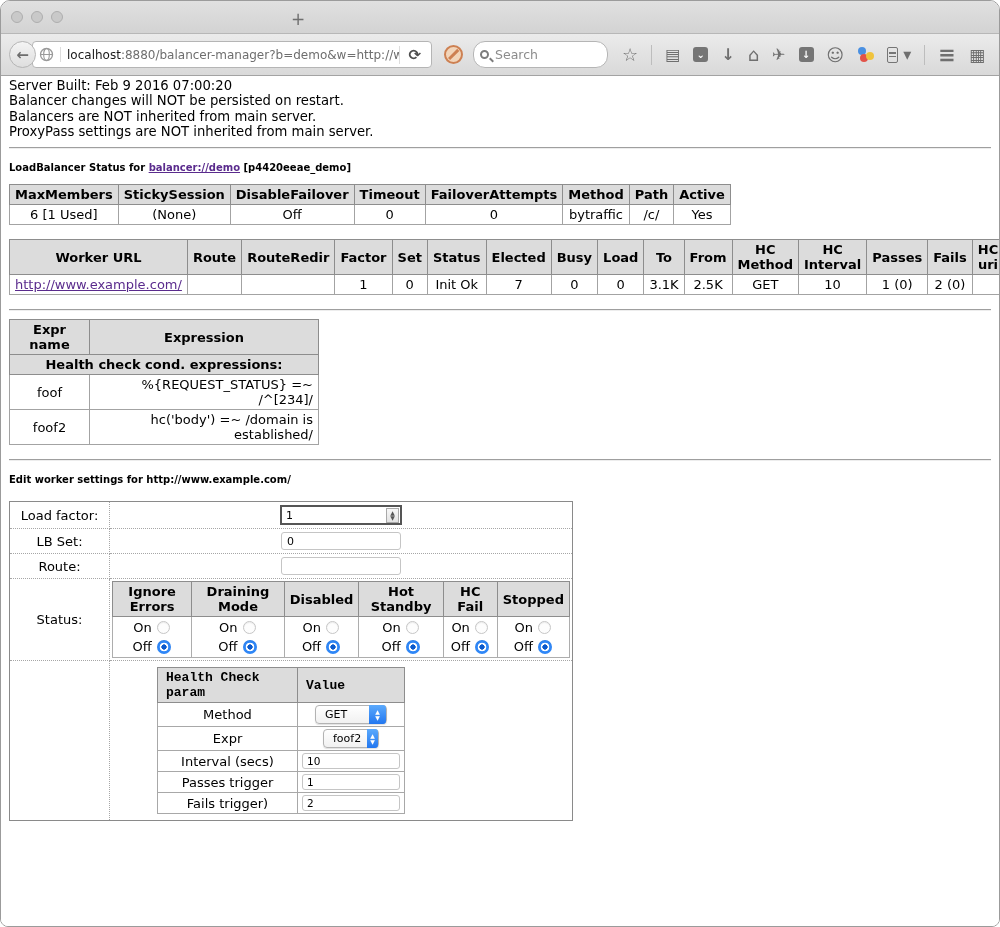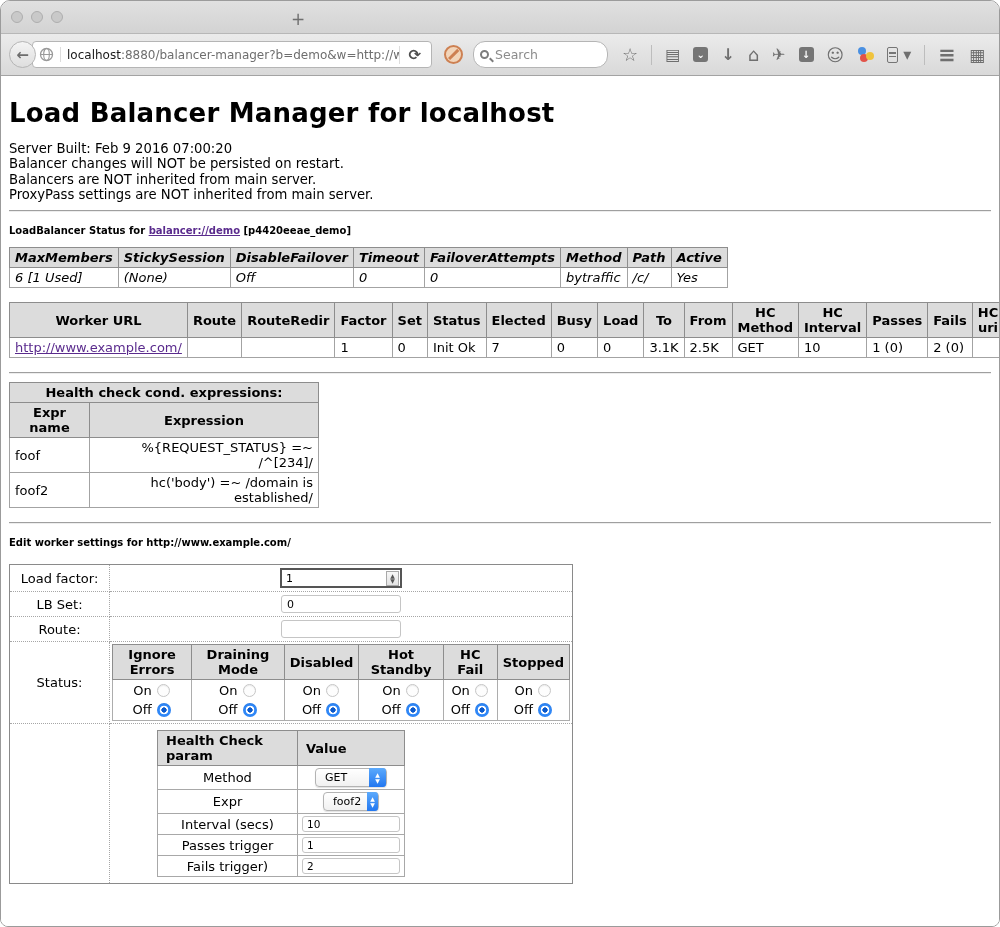--- a/index.html
+++ b/index.html
@@ -61,22 +61,22 @@
   .content { background:#fff; height:850px; padding:2px 8px 0; color:#000; font-size:13px; overflow:hidden; }
   h1 { font-size:26px; margin:20px 0 13px; letter-spacing:0.2px; }
   .info div { font-size:13.2px; line-height:15.3px; }
   hr { border:none; border-top:1px solid #9f9f9f; border-bottom:1px solid #ededed; height:2px;
        background:#c9c9c9; margin:8px 0; }
   h3 { font-size:10px; margin:13px 0 11px; }
   a { color:#5a2b8d; text-decoration:underline; }
   table { border-collapse:collapse; }
   .dtable { margin:6px 0 14px; }
   .dtable th { border:1px solid #8d8d8d; background:#dcdcdc; padding:2px 5px; font-size:13px; }
-  .dtable td { border:1px solid #a3a3a3; padding:2px 5px; text-align:left; font-size:13px; }
-  .balancer-t { width:616px;font-style:italic; }
+  .dtable td { border:1px solid #a3a3a3; padding:2px 5px; text-align:center; font-size:13px; }
+  .balancer-t { width:616px; }
   .workers-t { width:962px; margin-top:14px; }
   .workers-t th:first-child { width:180px; }
   .hcexpr-t { width:310px; }
   .hcexpr-t td.exprv { text-align:right; padding-left:4px; }
   .left { text-align:left; }
 
   .ftable { width:564px; border:1px solid #8a8a8a; margin-top:16px; }
   .ftable > tbody > tr > td { border:1px dotted #a6a6a6; padding:3px; text-align:center; vertical-align:middle; }
   .ftable td.lbl { width:100px; font-size:13px; }
   .tinput { width:120px; height:18px; border:1px solid #c5c5c5; border-radius:3px; font-size:11px;
@@ -91,21 +91,21 @@
   .stable td { border:1px solid #adadad; padding:3px 4px; }
   .rgrid { display:grid; grid-template-columns:max-content 15px; column-gap:5px; row-gap:4px;
            justify-content:center; align-items:center; font-size:13px; }
   .rgrid .rl { text-align:right; }
   .radio { width:13px; height:13px; border-radius:50%; background:#fdfdfd; border:1px solid #c6c6c6;
            box-shadow:inset 0 1px 1px rgba(0,0,0,0.07); }
   .radio.checked { width:14px; height:14px; border:none;
            background:radial-gradient(circle, #0a59cc 0 2.4px, #ffffff 2.9px 4.1px, #2f87f7 4.6px); }
 
   .htable { margin:3px 0 3px 44px; }
-  .htable th { border:1px solid #8d8d8d; background:#dcdcdc; padding:2px 8px; font-size:13px; }
+  .htable th { border:1px solid #8d8d8d; background:#dcdcdc; padding:2px 8px; font-size:13px;font-family:Liberation Mono, monospace; }
   .htable td { border:1px solid #a8a8a8; padding:2px 4px; text-align:center; font-size:13px; }
   .htable td.hl { width:140px; }
   .htable td.hv { width:106px; }
   .hcinput { width:98px; height:16px; border:1px solid #c5c5c5; border-radius:3px; font-size:10.5px;
              padding:0 4px; font-family:inherit; }
   .sel { display:inline-flex; align-items:center; height:19px; border:1px solid #b3b3b3; border-radius:4px;
          background:linear-gradient(#ffffff,#f1f1f1); font-size:11px; padding-left:9px;
          box-shadow:0 1px 1px rgba(0,0,0,0.12); }
   .sel .stext { flex:1; text-align:left; }
   .sel .stepper { margin-left:6px; width:17px; height:19px; background:linear-gradient(#5caafc,#2277f0);
@@ -168,21 +168,20 @@
           <i></i>
         </span>
       <span class="gi caret">▾</span>
       <span class="sep"></span>
       <span class="hamb">≡</span>
       <span class="gridi">▦</span>
     </div>
   </div>
 
   <div class="content">
-    <h1>Load Balancer Manager for localhost</h1>
 
     <div class="info">
       <div>Server Built: Feb 9 2016 07:00:20</div>
       <div>Balancer changes will NOT be persisted on restart.</div>
       <div>Balancers are NOT inherited from main server.</div>
       <div>ProxyPass settings are NOT inherited from main server.</div>
     </div>
 
     <hr>
 
@@ -254,26 +253,26 @@
 
       </tr>
     </tbody>
       </table>
 
     <hr>
 
     <table class="dtable hcexpr-t">
       <tbody>
           <tr>
+        <th>Expr name</th>
+        <th>Expression</th>
+      </tr>
+      <tr>
             <th colspan="2">Health check cond. expressions:</th>
           </tr>
-      <tr>
-        <th>Expr name</th>
-        <th>Expression</th>
-      </tr>
       <tr>
         <td>foof</td>
         <td class="exprv">%{REQUEST_STATUS} =~ /^[234]/</td>
       </tr>
       <tr>
         <td>foof2</td>
         <td class="exprv">hc('body') =~ /domain is established/</td>
       </tr>
     </tbody>
       </table>

